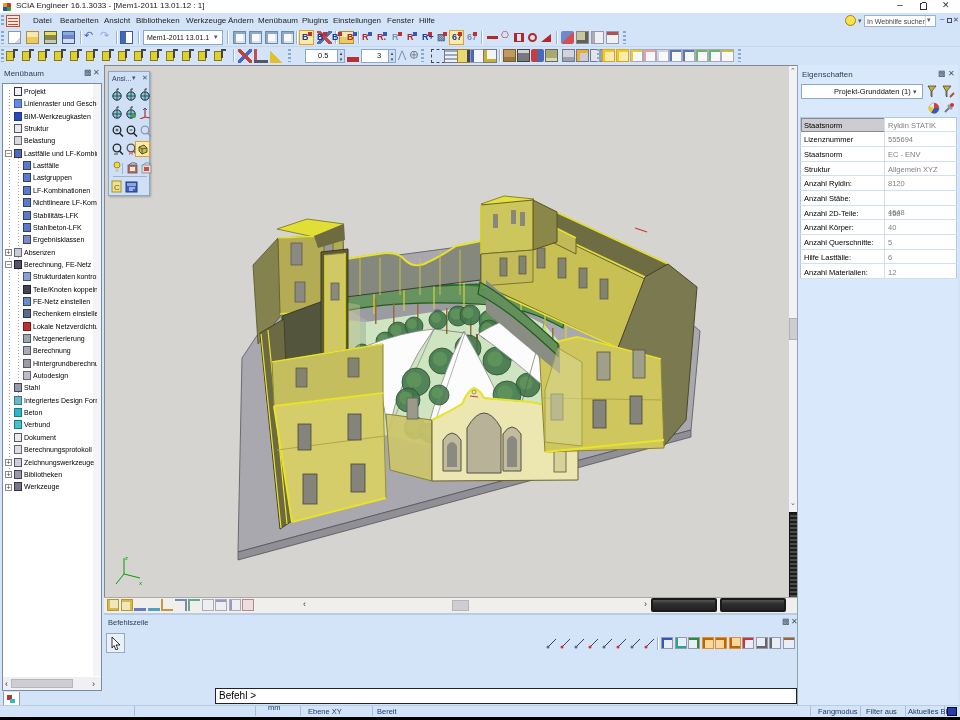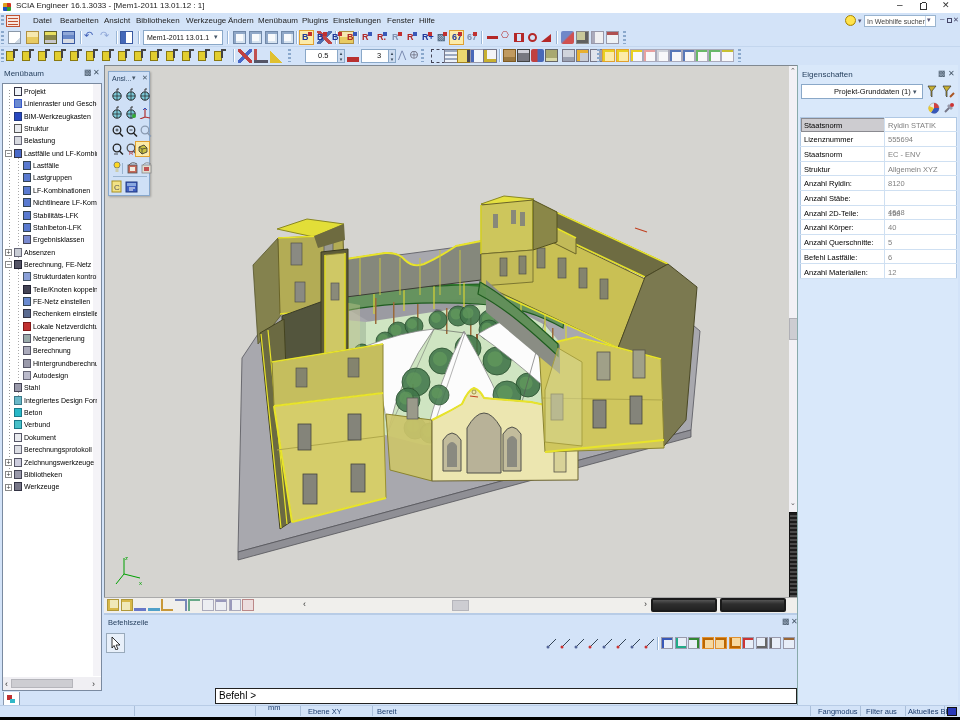--- a/index.html
+++ b/index.html
@@ -638,21 +638,21 @@
 <div style="position:absolute;left:800px;top:205.7px;width:157px;height:14.7px;border-bottom:1px solid #cfe0f2;"></div>
 <div style="position:absolute;left:804px;top:208.7px;font-size:7.5px;line-height:9.5px;white-space:nowrap;color:#000;">Anzahl 2D-Teile:</div>
 <div style="position:absolute;left:888px;top:208.7px;font-size:7.5px;line-height:9.5px;white-space:nowrap;color:#808080;">158</div>
 <div style="position:absolute;left:800px;top:220.39999999999998px;width:157px;height:14.7px;border-bottom:1px solid #cfe0f2;"></div>
 <div style="position:absolute;left:804px;top:223.39999999999998px;font-size:7.5px;line-height:9.5px;white-space:nowrap;color:#000;">Anzahl Körper:</div>
 <div style="position:absolute;left:888px;top:223.39999999999998px;font-size:7.5px;line-height:9.5px;white-space:nowrap;color:#808080;">40</div>
 <div style="position:absolute;left:800px;top:235.1px;width:157px;height:14.7px;border-bottom:1px solid #cfe0f2;"></div>
 <div style="position:absolute;left:804px;top:238.1px;font-size:7.5px;line-height:9.5px;white-space:nowrap;color:#000;">Anzahl Querschnitte:</div>
 <div style="position:absolute;left:888px;top:238.1px;font-size:7.5px;line-height:9.5px;white-space:nowrap;color:#808080;">5</div>
 <div style="position:absolute;left:800px;top:249.79999999999998px;width:157px;height:14.7px;border-bottom:1px solid #cfe0f2;"></div>
-<div style="position:absolute;left:804px;top:252.79999999999998px;font-size:7.5px;line-height:9.5px;white-space:nowrap;color:#000;">Befehl Lastfälle:</div>
+<div style="position:absolute;left:804px;top:252.79999999999998px;font-size:7.5px;line-height:9.5px;white-space:nowrap;color:#000;">Hilfe Lastfälle:</div>
 <div style="position:absolute;left:888px;top:252.79999999999998px;font-size:7.5px;line-height:9.5px;white-space:nowrap;color:#808080;">6</div>
 <div style="position:absolute;left:800px;top:264.5px;width:157px;height:14.7px;border-bottom:1px solid #cfe0f2;"></div>
 <div style="position:absolute;left:804px;top:267.5px;font-size:7.5px;line-height:9.5px;white-space:nowrap;color:#000;">Anzahl Materialien:</div>
 <div style="position:absolute;left:888px;top:267.5px;font-size:7.5px;line-height:9.5px;white-space:nowrap;color:#808080;">12</div>
 <div style="position:absolute;left:884px;top:117px;width:1px;height:162px;background:#cfe0f2;"></div>
 <div style="position:absolute;left:0px;top:705px;width:960px;height:12px;background:#d3e3f8;border-top:1px solid #b8cce6;"></div>
 <div style="position:absolute;left:134px;top:706px;width:1px;height:10px;background:#aabfda;"></div>
 <div style="position:absolute;left:255px;top:706px;width:1px;height:10px;background:#aabfda;"></div>
 <div style="position:absolute;left:300px;top:706px;width:1px;height:10px;background:#aabfda;"></div>
 <div style="position:absolute;left:372px;top:706px;width:1px;height:10px;background:#aabfda;"></div>

